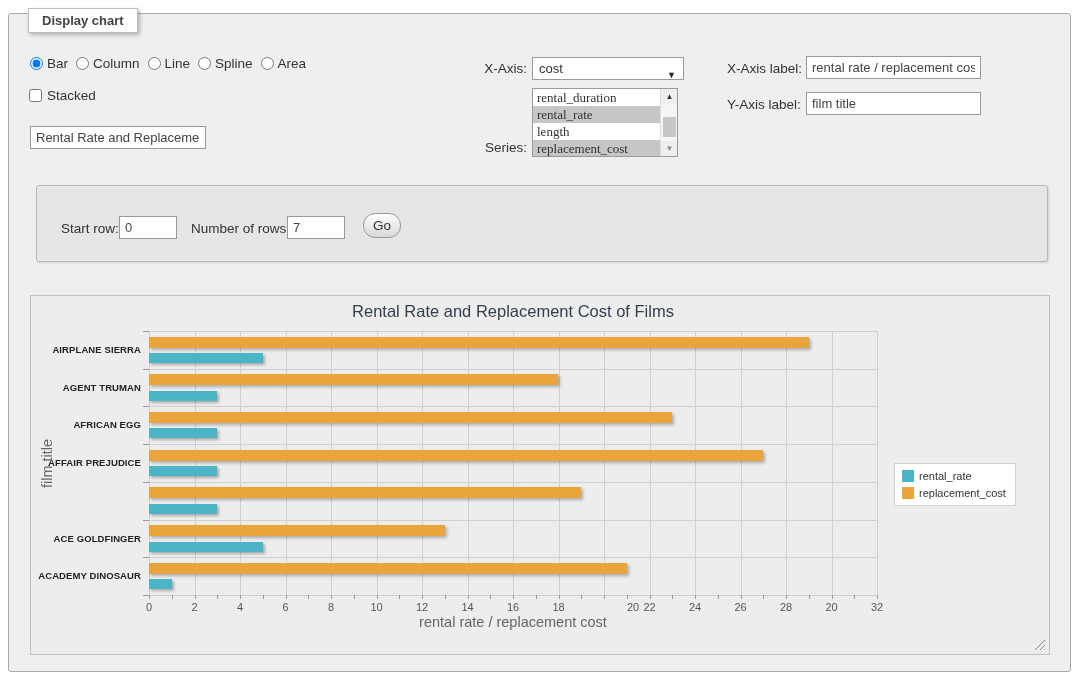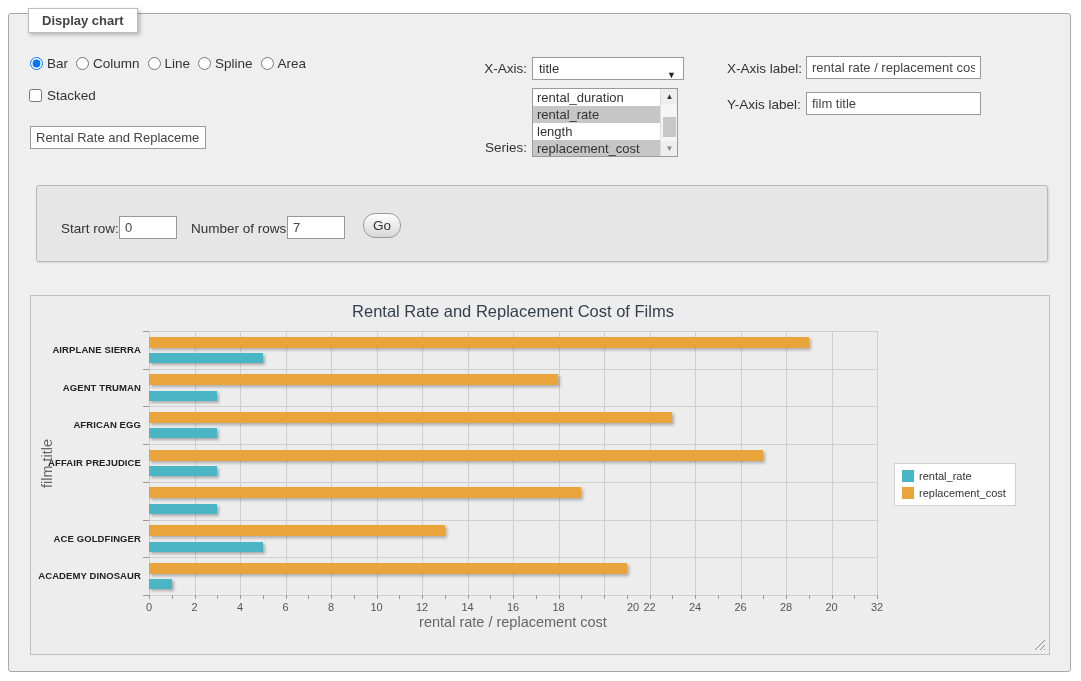--- a/index.html
+++ b/index.html
@@ -23,21 +23,21 @@
                font-size:13.5px; }
   .radio-row .grp { display:flex; align-items:center; gap:4px; margin-right:8px; }
   .chk-row { position:absolute; left:29px; top:88px; display:flex; align-items:center; gap:5px; font-size:13.5px; }
 
   .fakeselect { position:absolute; left:532px; top:57px; width:152px; height:23px; background:#fff;
                 border:1px solid #9a9a9a; font-size:13px; color:#333; line-height:21px; padding-left:6px; }
   .fakeselect .arrow { position:absolute; right:7px; top:7px; font-size:9px; color:#222; }
 
   .listbox { position:absolute; left:532px; top:88px; width:146px; height:69px; background:#fff;
              border:1px solid #9a9a9a; display:flex; overflow:hidden; }
-  .listbox .opts { flex:1 1 auto; overflow:hidden; }
+  .listbox .opts { flex:1 1 auto; overflow:hidden;font-family:Liberation Serif, serif; }
   .listbox .opt { height:17px; line-height:17px; font-size:13px; padding-left:4px; white-space:nowrap; }
   .listbox .opt.sel { background:#c6c6c6; }
   .sbar { flex:0 0 17px; background:#f5f5f5; border-left:1px solid #ddd; position:relative; }
   .sbar .btn { position:absolute; left:0; width:17px; height:15px; font-size:8px; text-align:center;
                line-height:15px; color:#333; background:#eee; }
   .sbar .btn.up { top:0; }
   .sbar .btn.down { bottom:0; color:#888; }
   .sbar .thumb { position:absolute; left:2px; width:13px; top:28px; height:20px; background:#c7c7c7; }
 
   
@@ -108,21 +108,21 @@
 
   <div class="chk-row">
     <input type="checkbox" style="">
     <span>Stacked</span>
   </div>
 
   <input type="text" style="left: 30px; top: 126px; width: 176px;" value="Rental Rate and Replacement Cost of Films">
 
   <div class="ctl-label r-label" style="left:450px; top:61px; width:77px;">X-Axis:</div>
   <div class="fakeselect">
-    <span>title</span>
+    <span>cost</span>
     <span class="arrow">▼</span>
   </div>
 
   <div class="ctl-label r-label" style="left:450px; top:140px; width:77px;">Series:</div>
   <div class="listbox">
     <div class="opts">
         <div class="opt">rental_duration</div>
         <div class="opt sel">rental_rate</div>
         <div class="opt">length</div>
         <div class="opt sel">replacement_cost</div>

